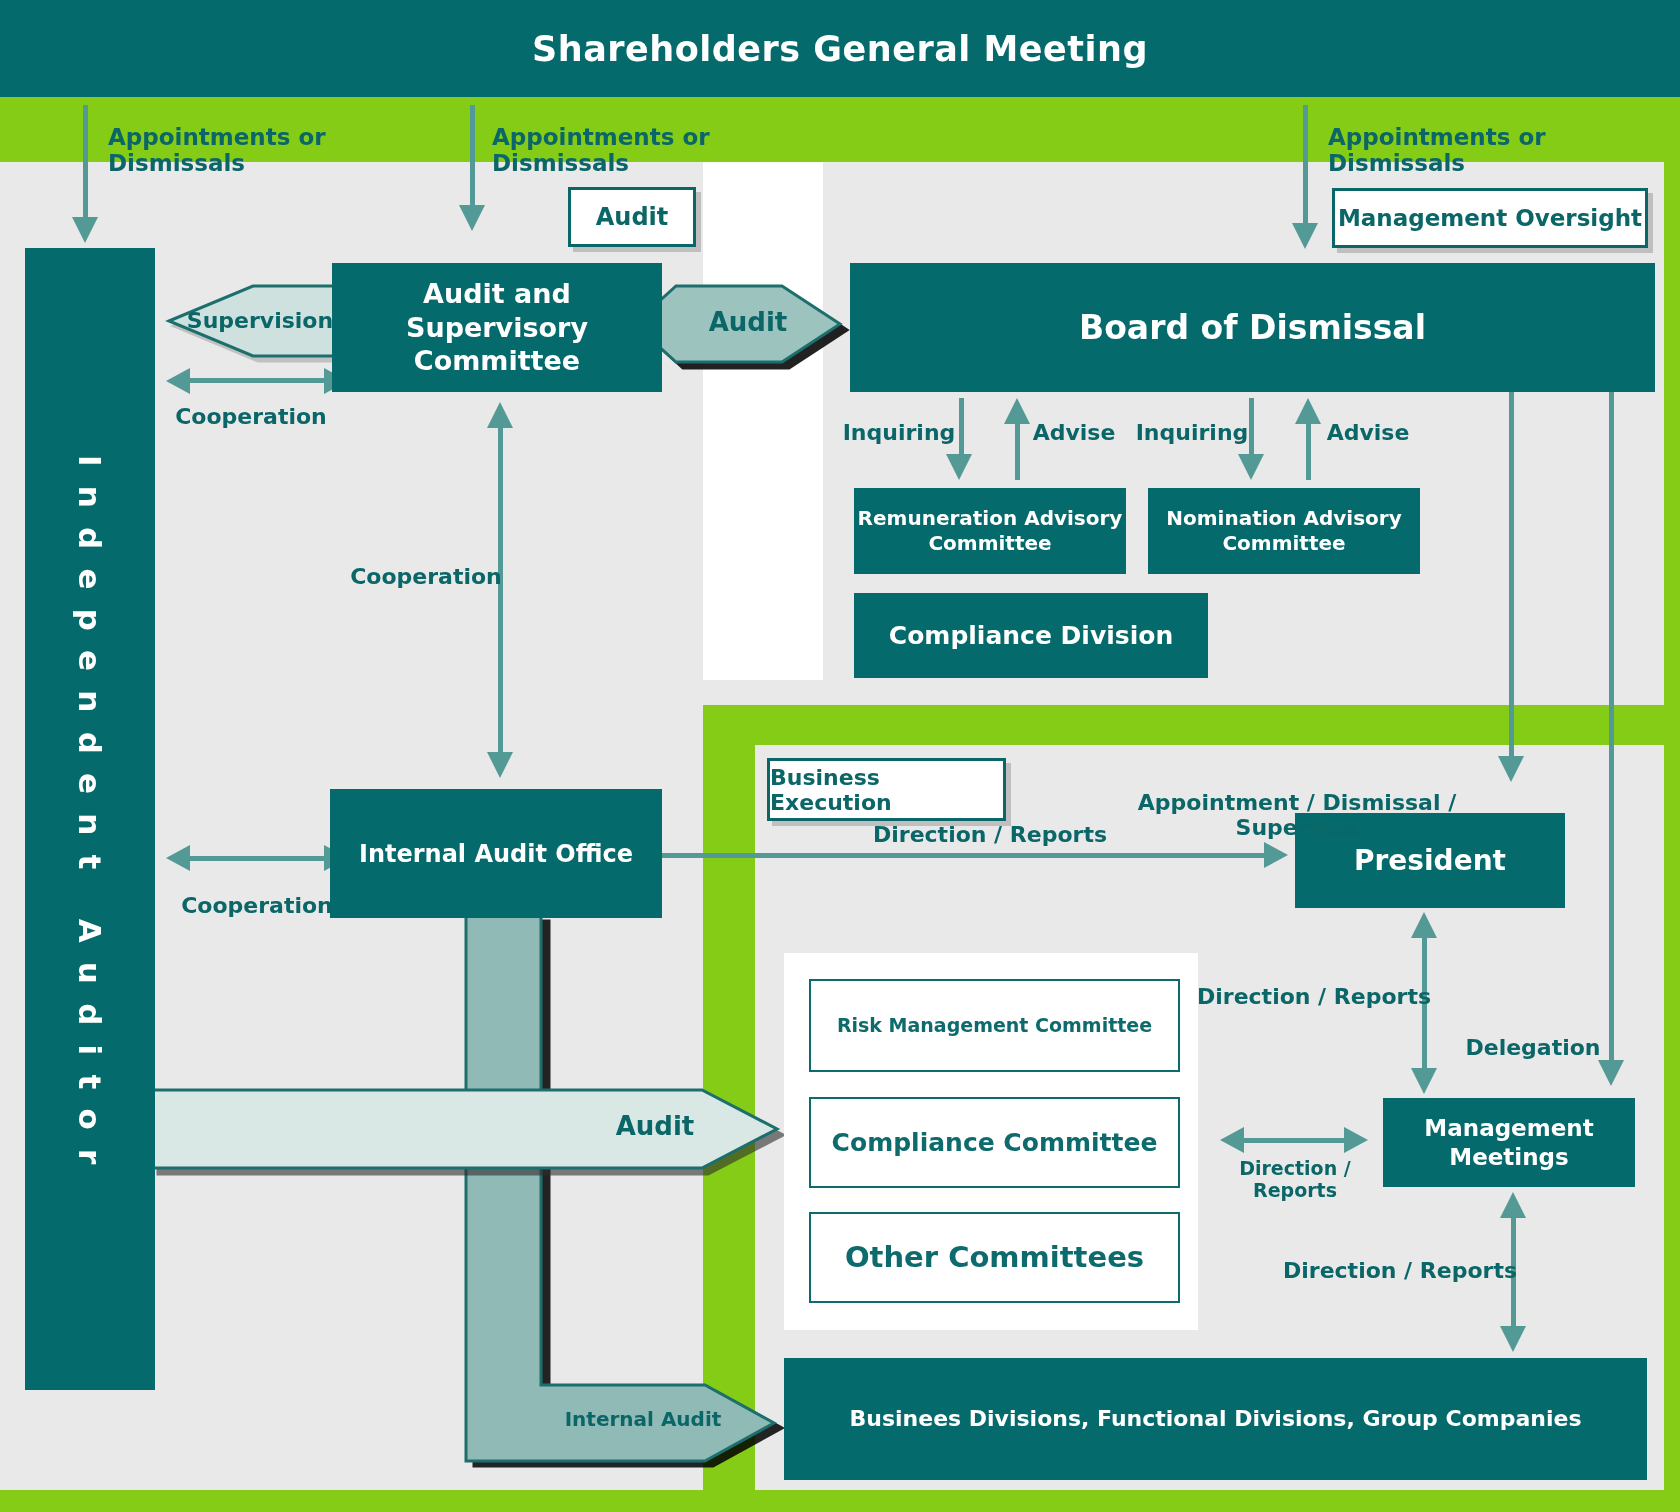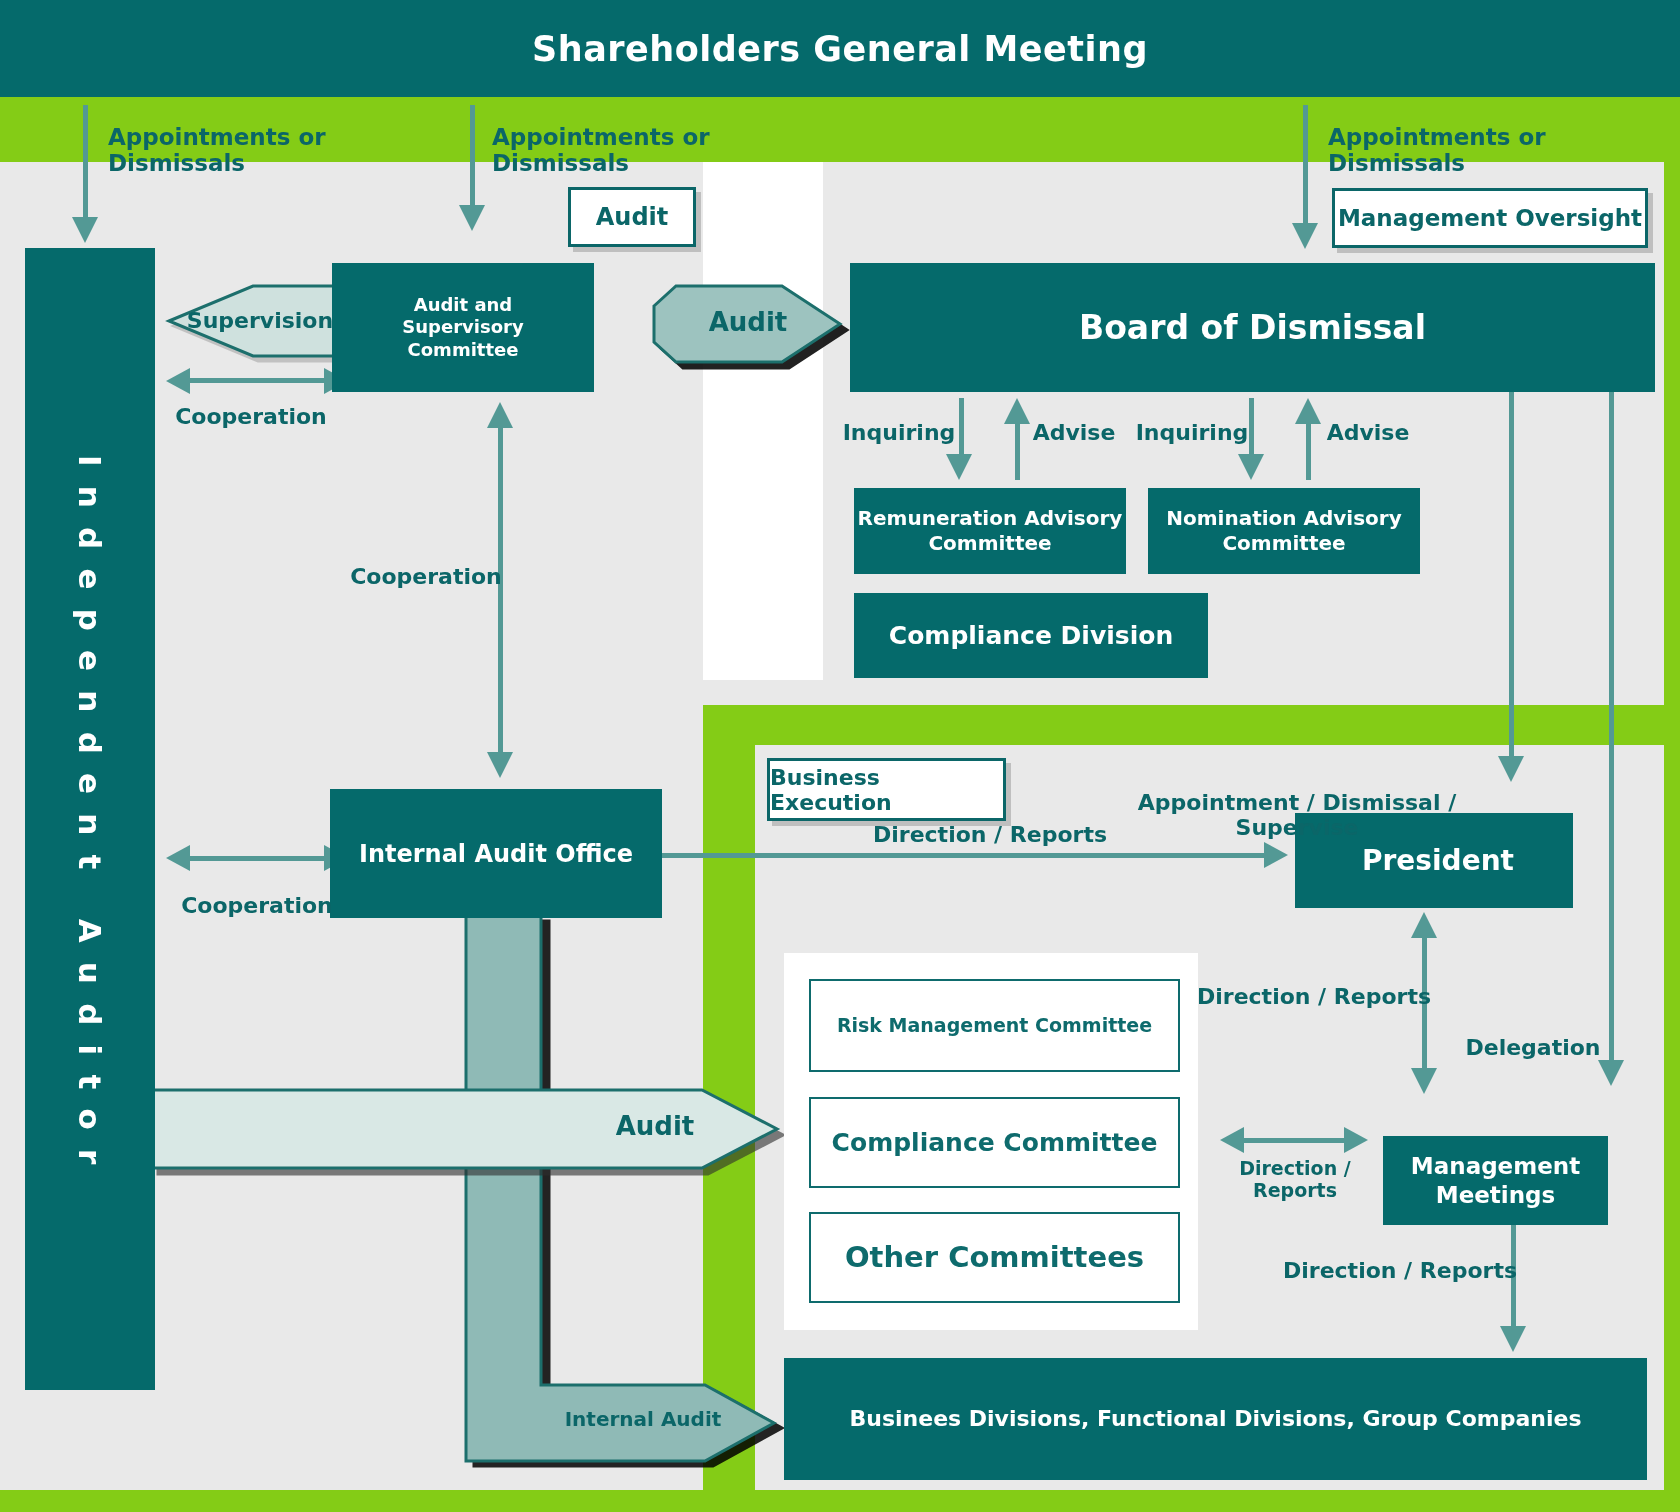--- a/index.html
+++ b/index.html
@@ -118,42 +118,42 @@
   <div class="tag" style="left:1332px;top:188px;width:310px;height:54px;font-size:23px;">
     <span>Management Oversight</span>
   </div>
   <div class="tag" style="left:767px;top:758px;width:233px;height:57px;font-size:22px;">
     <span>Business Execution</span>
   </div>
 
   <div class="box vtext" style="left:25px;top:248px;width:130px;height:1142px;">
     <span>Independent Auditor</span>
   </div>
-  <div class="box" style="left:332px;top:263px;width:262px;height:129px;font-size:18px;padding:12px 20px;box-sizing:border-box;">
+  <div class="box" style="left:332px;top:263px;width:330px;height:129px;font-size:27px;padding:12px 20px;box-sizing:border-box;">
     <span>Audit and Supervisory Committee</span>
   </div>
   <div class="box" style="left:850px;top:263px;width:805px;height:129px;font-size:33px;font-weight:600;">
     <span>Board of Dismissal</span>
   </div>
   <div class="box" style="left:854px;top:488px;width:272px;height:86px;font-size:20px;">
     <span>Remuneration Advisory Committee</span>
   </div>
   <div class="box" style="left:854px;top:593px;width:354px;height:85px;font-size:25px;">
     <span>Compliance Division</span>
   </div>
   <div class="box" style="left:1148px;top:488px;width:272px;height:86px;font-size:20px;">
     <span>Nomination Advisory Committee</span>
   </div>
   <div class="box" style="left:330px;top:789px;width:332px;height:129px;font-size:24px;">
     <span>Internal Audit Office</span>
   </div>
-  <div class="box" style="left:1295px;top:813px;width:270px;height:95px;font-size:28px;padding-left:8px;">
+  <div class="box" style="left:1295px;top:813px;width:270px;height:95px;font-size:28px;">
     <span>President</span>
   </div>
-  <div class="box" style="left:1383px;top:1136px;width:225px;height:89px;font-size:23px;font-weight:700;">
+  <div class="box" style="left:1383px;top:1098px;width:252px;height:89px;font-size:23px;font-weight:700;">
     <span>Management Meetings</span>
   </div>
   <div class="box" style="left:784px;top:1358px;width:863px;height:122px;font-size:22px;font-weight:700;">
     <span>Businees Divisions, Functional Divisions, Group Companies</span>
   </div>
 
   <div style="position:absolute;left:784px;top:953px;width:414px;height:377px;background:#fff;"></div>
   <div class="wbox" style="left:809px;top:979px;width:367px;height:89px;font-size:19px;justify-content:center;">
     <span>Risk Management Committee</span>
   </div>

